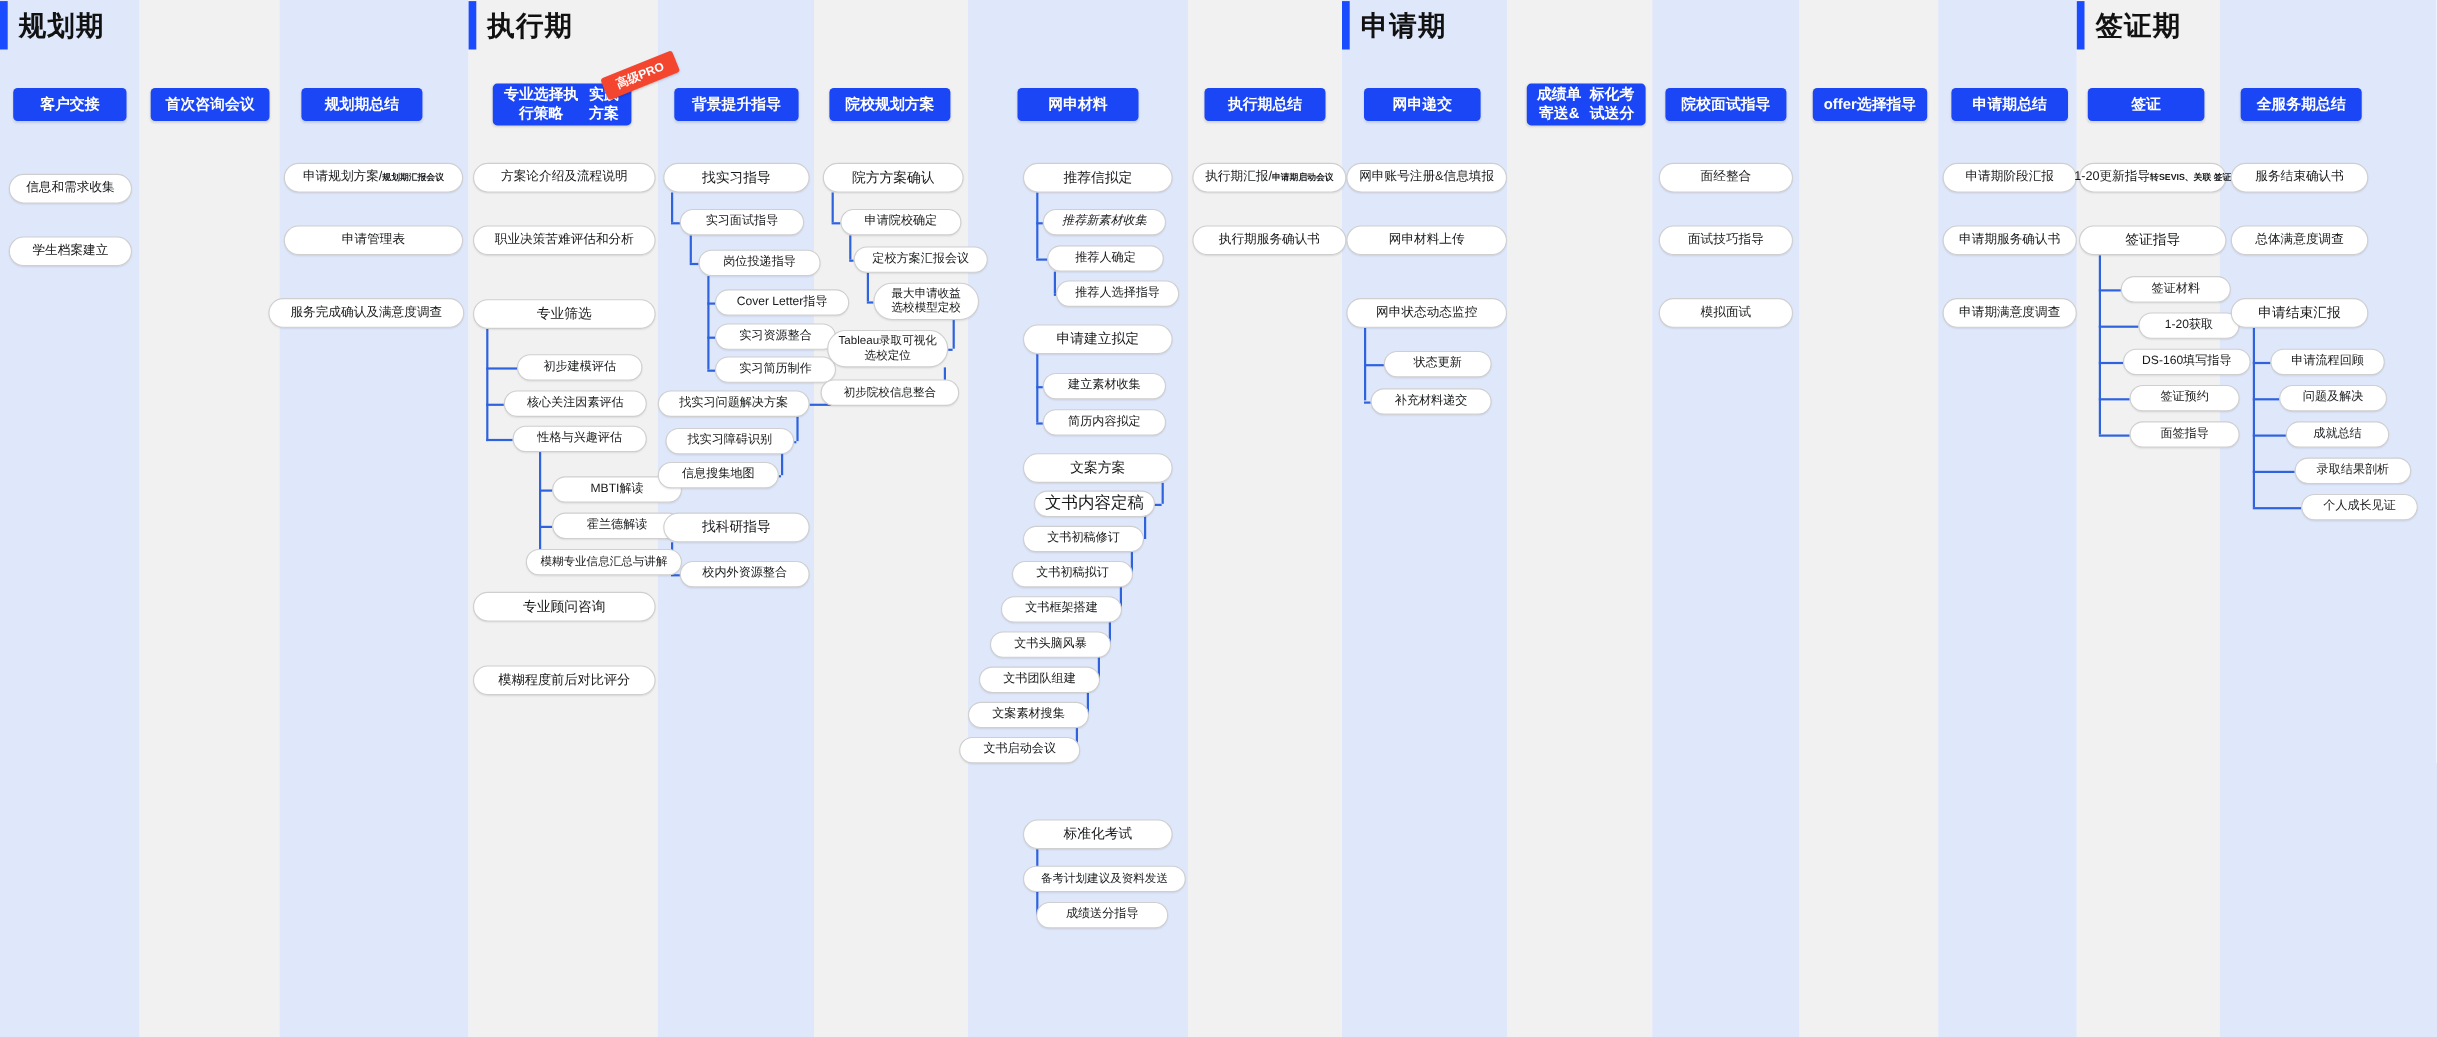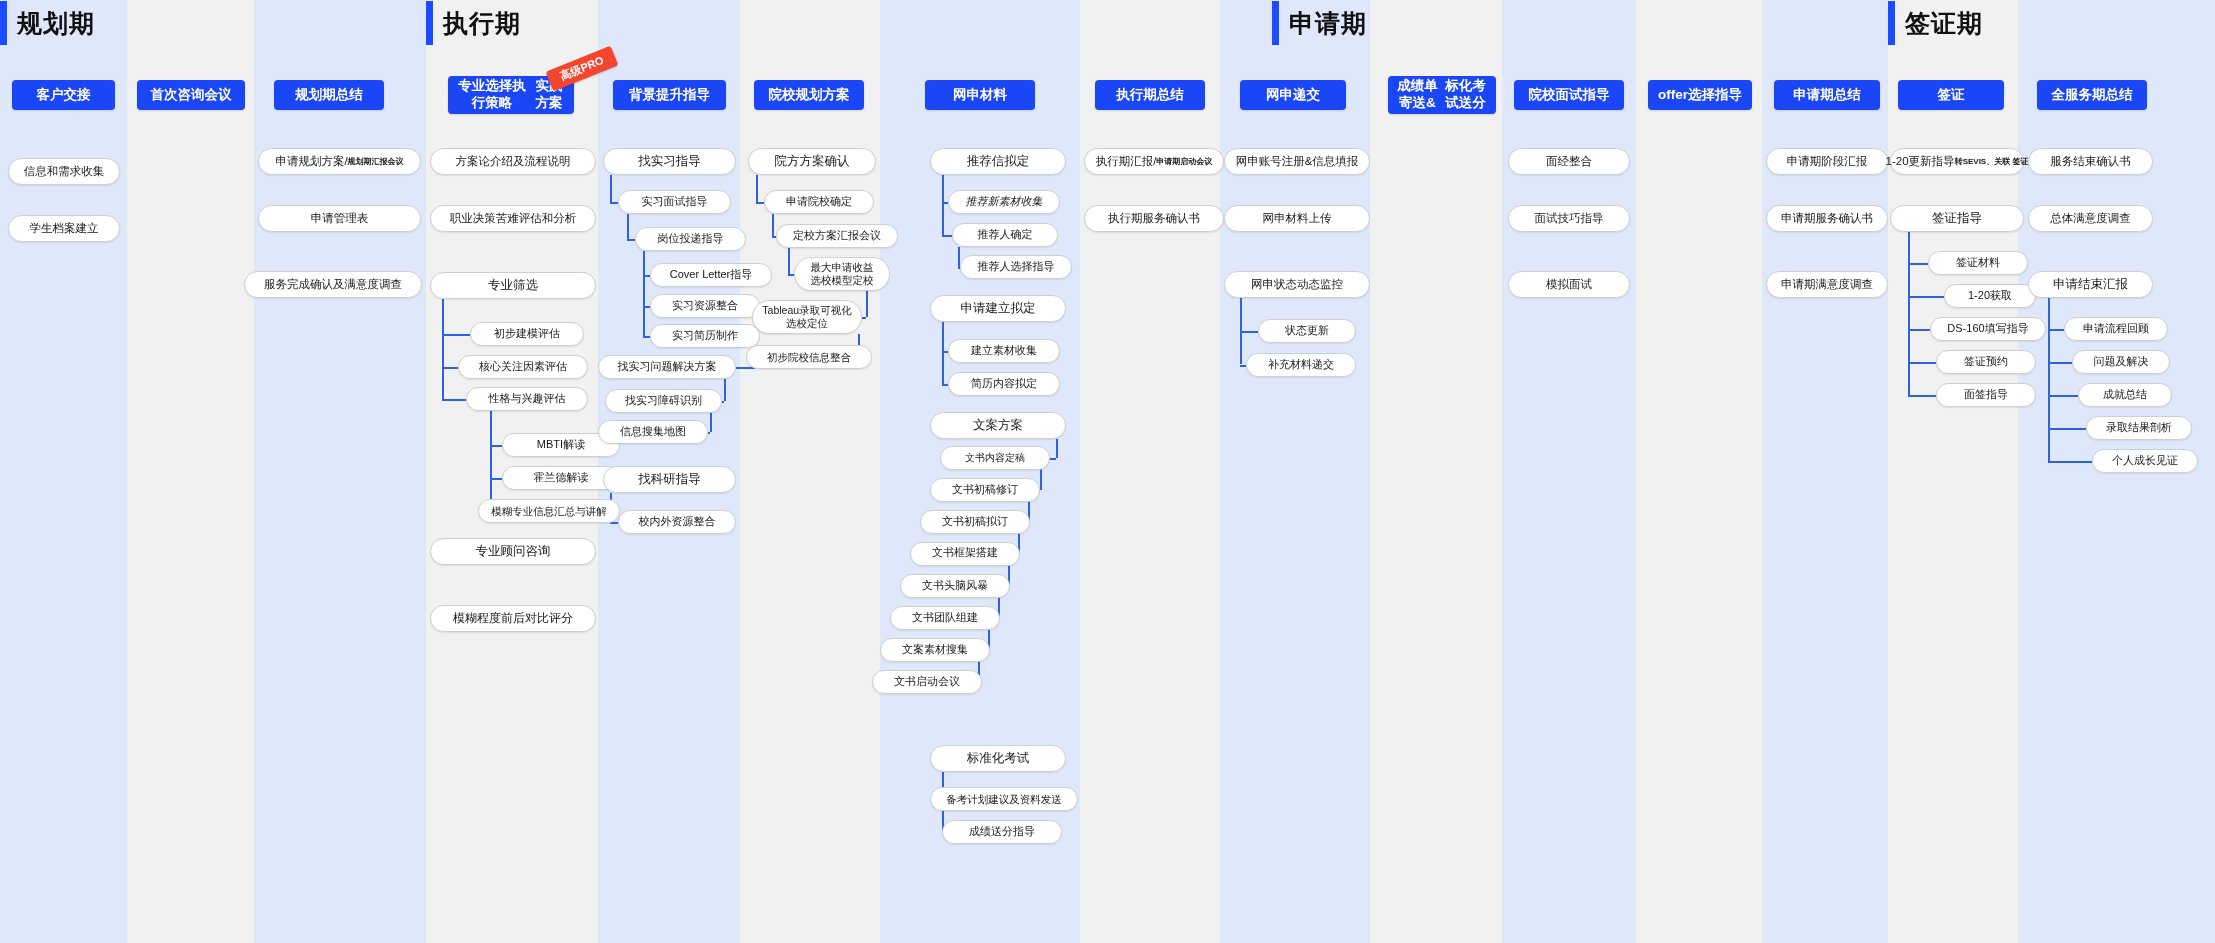--- a/index.html
+++ b/index.html
@@ -184,21 +184,21 @@
     <div class="ln lnh" style="left: 2048px; top: 428px; width: 38px;"></div>
     <div class="ln lnh" style="left: 2048px; top: 461px; width: 44px;"></div>
     <div class="phase" style="left: 0px;">
       <div class="bar"></div>
       <div class="txt">规划期</div>
     </div>
     <div class="phase" style="left: 426px;">
       <div class="bar"></div>
       <div class="txt">执行期</div>
     </div>
-    <div class="phase" style="left: 1272px;">
+    <div class="phase" style="left: 1220px;">
       <div class="bar"></div>
       <div class="txt">申请期</div>
     </div>
     <div class="phase" style="left: 1888px;">
       <div class="bar"></div>
       <div class="txt">签证期</div>
     </div>
     <div class="topnode" style="left: 12px; top: 80px; width: 103px; height: 30px;">
       <span>客户交接</span>
     </div>
@@ -283,21 +283,21 @@
     <div class="node two" style="left: 752px; top: 300px; width: 110px; height: 34px; font-size: 10.5px;">Tableau录取可视化<br>选校定位</div>
     <div class="node" style="left: 746px; top: 345px; width: 126px; height: 24px; font-size: 10.5px;">初步院校信息整合</div>
     <div class="node" style="left: 930px; top: 148px; width: 136px; height: 27px; font-size: 12.5px;">推荐信拟定</div>
     <div class="node" style="left: 948px; top: 190px; width: 112px; height: 24px; font-size: 11px; font-style: italic;">推荐新素材收集</div>
     <div class="node" style="left: 952px; top: 223px; width: 106px; height: 24px; font-size: 11px;">推荐人确定</div>
     <div class="node" style="left: 960px; top: 255px; width: 112px; height: 24px; font-size: 11px;">推荐人选择指导</div>
     <div class="node" style="left: 930px; top: 295px; width: 136px; height: 27px; font-size: 12.5px;">申请建立拟定</div>
     <div class="node" style="left: 948px; top: 339px; width: 112px; height: 24px; font-size: 11px;">建立素材收集</div>
     <div class="node" style="left: 948px; top: 372px; width: 112px; height: 24px; font-size: 11px;">简历内容拟定</div>
     <div class="node" style="left: 930px; top: 412px; width: 136px; height: 27px; font-size: 12.5px;">文案方案</div>
-    <div class="node" style="left: 940px; top: 446px; width: 110px; height: 24px; font-size: 10px;">文书内容定稿</div>
+    <div class="node" style="left: 940px; top: 446px; width: 110px; height: 24px; font-size: 15px;">文书内容定稿</div>
     <div class="node" style="left: 930px; top: 478px; width: 110px; height: 24px; font-size: 11px;">文书初稿修订</div>
     <div class="node" style="left: 920px; top: 510px; width: 110px; height: 24px; font-size: 11px;">文书初稿拟订</div>
     <div class="node" style="left: 910px; top: 542px; width: 110px; height: 24px; font-size: 11px; font-family: Liberation Mono, monospace;">文书框架搭建</div>
     <div class="node" style="left: 900px; top: 574px; width: 110px; height: 24px; font-size: 11px;">文书头脑风暴</div>
     <div class="node" style="left: 890px; top: 606px; width: 110px; height: 24px; font-size: 11px;">文书团队组建</div>
     <div class="node" style="left: 880px; top: 638px; width: 110px; height: 24px; font-size: 11px;">文案素材搜集</div>
     <div class="node" style="left: 872px; top: 670px; width: 110px; height: 24px; font-size: 11px;">文书启动会议</div>
     <div class="node" style="left: 930px; top: 745px; width: 136px; height: 27px; font-size: 12.5px;">标准化考试</div>
     <div class="node" style="left: 930px; top: 787px; width: 148px; height: 24px; font-size: 10.5px;">备考计划建议及资料发送</div>
     <div class="node" style="left: 942px; top: 820px; width: 120px; height: 24px; font-size: 11px;">成绩送分指导</div>

